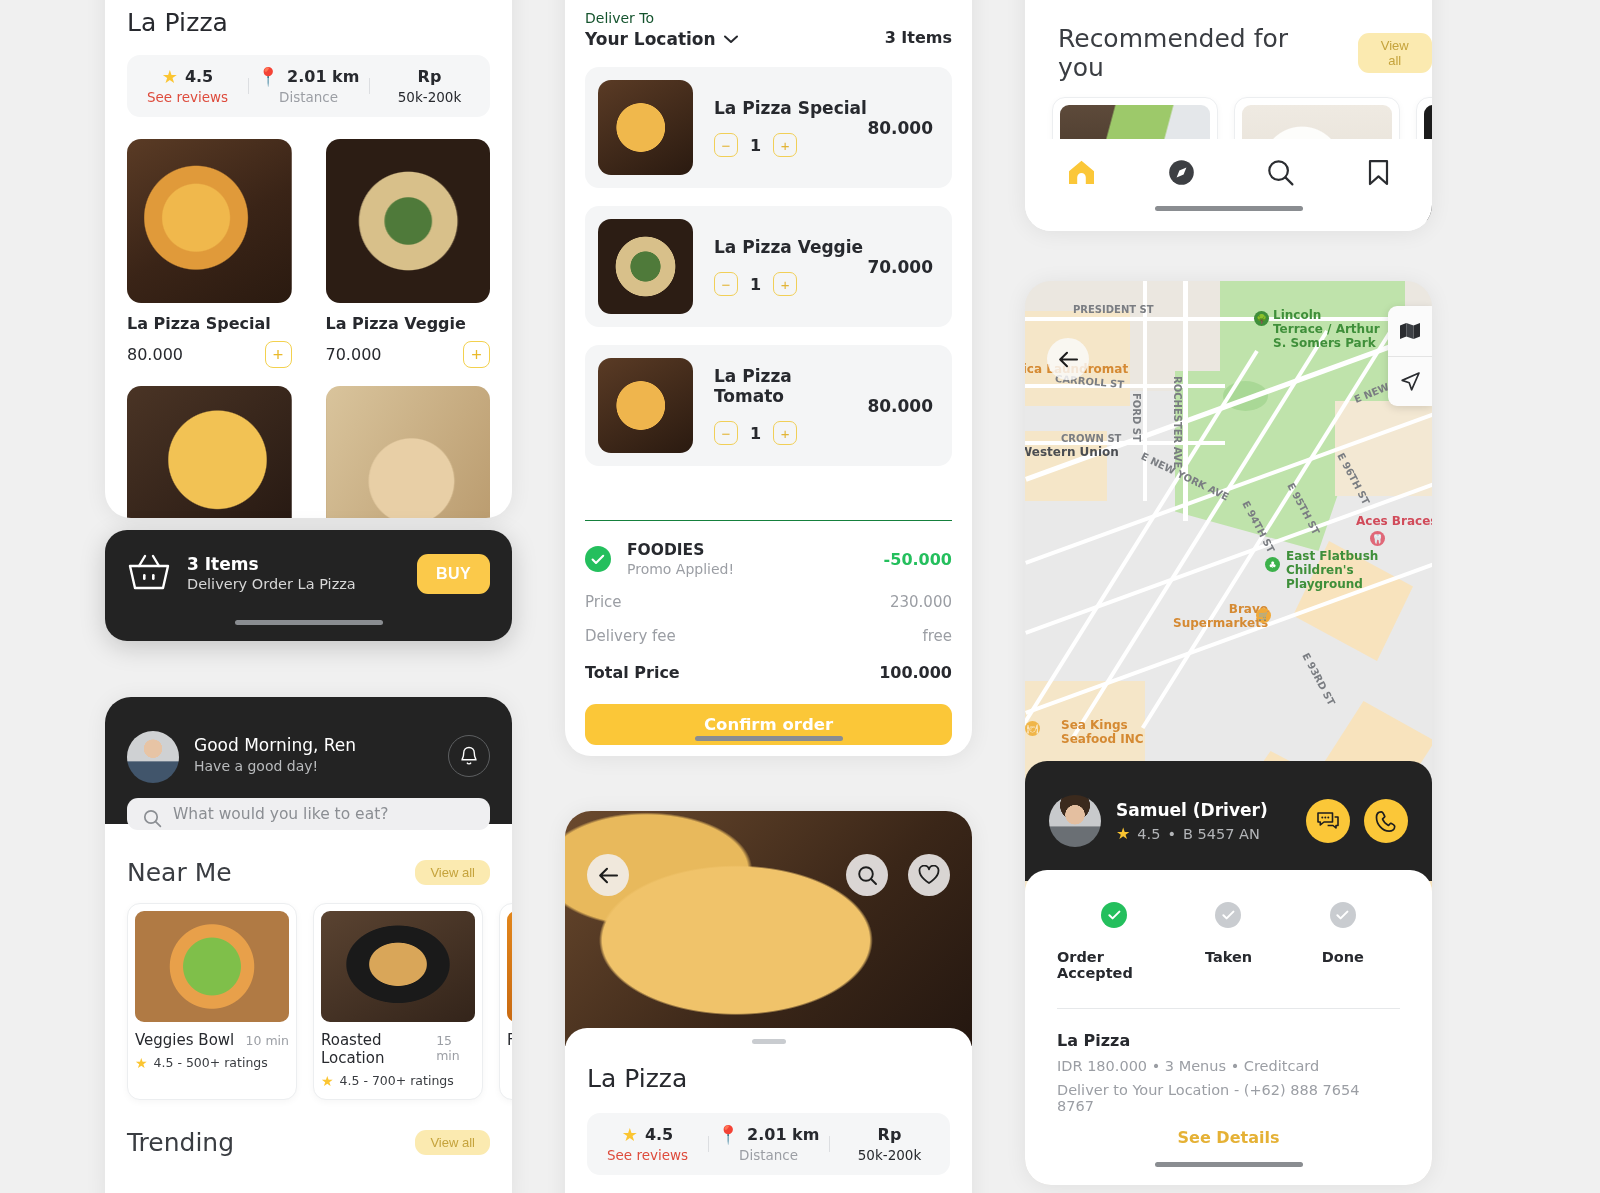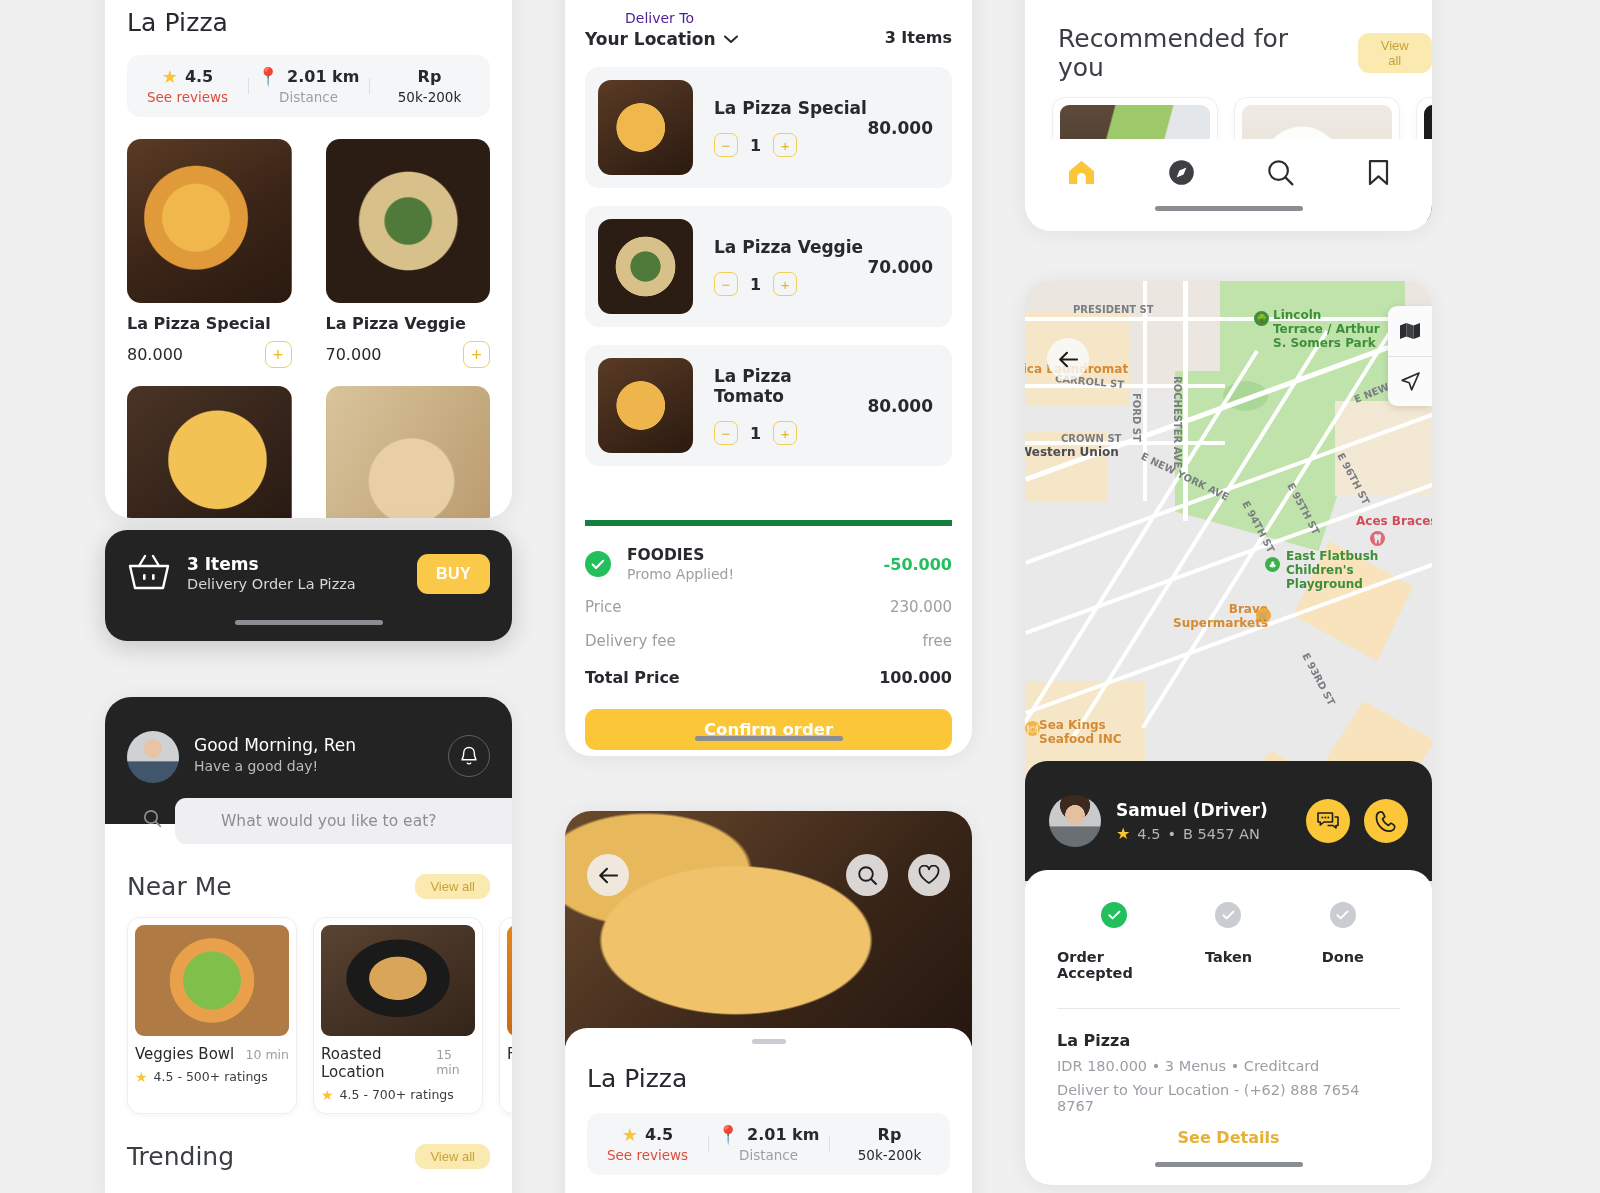--- a/index.html
+++ b/index.html
@@ -103,24 +103,23 @@
   }
   .greet-main { color: #fff; font-size: 17px; margin-top: 4px; }
   .greet-sub { color: #b9bbbd; font-size: 14px; margin-top: 3px; }
   .bell-btn {
     margin-left: auto; width: 42px; height: 42px; border-radius: 50%;
     border: 1.3px solid #5d5f61; display: flex; align-items: center;
     justify-content: center; margin-top: 4px;
   }
   .search-wrap { position: relative; margin: -26px 22px 0 22px; }
   .search-box {
-    width: 100%; height: 46px; border: none; background: #efeff1;
+    width: 100%; height: 32px; border: none; background: #efeff1;
     border-radius: 11px; padding-left: 46px; font-size: 15.5px; color: #8b8e93;
     font-family: inherit;
-    margin-left: 48px;
   }
   .search-box::placeholder { color: #8b8e93; }
   .search-ic { position: absolute; left: 16px; top: 11px; }
 
   .sec-head {
     display: flex; align-items: center; justify-content: space-between;
     margin: 28px 22px 0 22px;
   }
   .sec-title { font-size: 25px; color: #3a3d42; }
   .view-all {
@@ -141,21 +140,21 @@
   .near-rate { display: flex; align-items: center; gap: 6px; margin-top: 6px;
     font-size: 12.5px; color: #3a3d42; }
 
   
   #panel-cart {
     left: 565px; top: -42px; width: 407px; height: 798px;
     border-radius: 26px;
   }
   .cart-inner { padding: 0 20px; }
   .deliver-head { display: flex; align-items: flex-end; padding-top: 52px; }
-  .deliver-lbl { font-size: 14px; color: #4c1d95; margin-left: 40px; }
+  .deliver-lbl { font-size: 14px; color: #14532d; }
   .deliver-val { font-size: 17px; font-weight: bold; color: #27292e;
     display: flex; align-items: center; gap: 8px; margin-top: 3px; }
   .items-count { margin-left: auto; font-size: 16px; font-weight: bold;
     color: #27292e; padding-bottom: 2px; }
 
   .order-item {
     display: flex; align-items: center; background: #f4f5f6;
     border-radius: 14px; padding: 13px; margin-top: 18px;
   }
   .order-thumb { width: 95px; height: 95px; border-radius: 13px; flex: none;
@@ -165,21 +164,21 @@
   .qty-row { display: flex; align-items: center; gap: 12px; margin-top: 15px; }
   .qty-btn {
     width: 24px; height: 24px; border: 1.5px solid #f1cf57; border-radius: 7px;
     display: flex; align-items: center; justify-content: center;
     color: #e2b435; font-size: 15px; line-height: 1; background: transparent;
   }
   .qty-val { font-size: 16px; color: #27292e; font-weight: bold; }
   .order-price { margin-left: auto; font-size: 17px; font-weight: bold;
     color: #27292e; padding-right: 6px; }
 
-  .summary { margin-top: 54px; border-top: 6px solid #15803d; padding-top: 20px; }
+  .summary { margin-top: 54px; border-top: 1px solid #15803d; padding-top: 20px; }
   .promo-row { display: flex; align-items: center; }
   .check-circle {
     width: 26px; height: 26px; border-radius: 50%; background: #24bf5d;
     display: flex; align-items: center; justify-content: center; flex: none;
     margin-right: 16px;
   }
   .promo-name { font-size: 15.5px; font-weight: bold; color: #27292e; }
   .promo-sub { font-size: 14px; color: #9b9ea4; margin-top: 2px; }
   .promo-amt { margin-left: auto; font-size: 16px; font-weight: bold; color: #24bf5d; }
   .sum-row { display: flex; margin-top: 16px; font-size: 15px; color: #9b9ea4; }
@@ -672,21 +671,21 @@
       <span class="mp-poi" style="left:248px;top:28px;color:#3f8f3a">Lincoln<br>Terrace / Arthur<br>S. Somers Park</span>
       <span class="mp-dot" style="left:229px;top:30px;background:#3f8f3a">🌳</span>
       <span class="mp-poi" style="left:-8px;top:82px;color:#d58a33">tica Laundromat</span>
       <span class="mp-poi" style="left:-6px;top:165px;color:#4a4d52">Western Union</span>
       <span class="mp-poi" style="left:261px;top:269px;color:#3f8f3a">East Flatbush<br>Children's<br>Playground</span>
       <span class="mp-dot" style="left:240px;top:276px;background:#3cb14b">♣</span>
       <span class="mp-poi" style="left:331px;top:234px;color:#d14b5a">Aces Braces</span>
       <span class="mp-dot" style="left:345px;top:250px;background:#e06878">🦷</span>
       <span class="mp-poi" style="left:148px;top:322px;color:#d58a33;text-align:right">Bravo<br>Supermarkets</span>
       <span class="mp-dot" style="left:231px;top:327px;background:#f0a93a">🛒</span>
-      <span class="mp-poi" style="left:14px;top:438px;color:#d58a33">Sea Kings<br>Seafood INC</span>
+      <span class="mp-poi" style="left:36px;top:438px;color:#d58a33">Sea Kings<br>Seafood INC</span>
       <span class="mp-dot" style="left:0px;top:440px;background:#f0b64a">🍽</span>
     </div>
 
     <div class="map-back">
       <svg width="21" height="17" viewBox="0 0 21 17">
         <path d="M19 8.5 H2.5 M9 1.8 L2.2 8.5 L9 15.2" fill="none" stroke="#1e1e1e" stroke-width="2.1" stroke-linecap="round" stroke-linejoin="round"></path>
       </svg>
     </div>
 
     <div class="map-ctrls">

